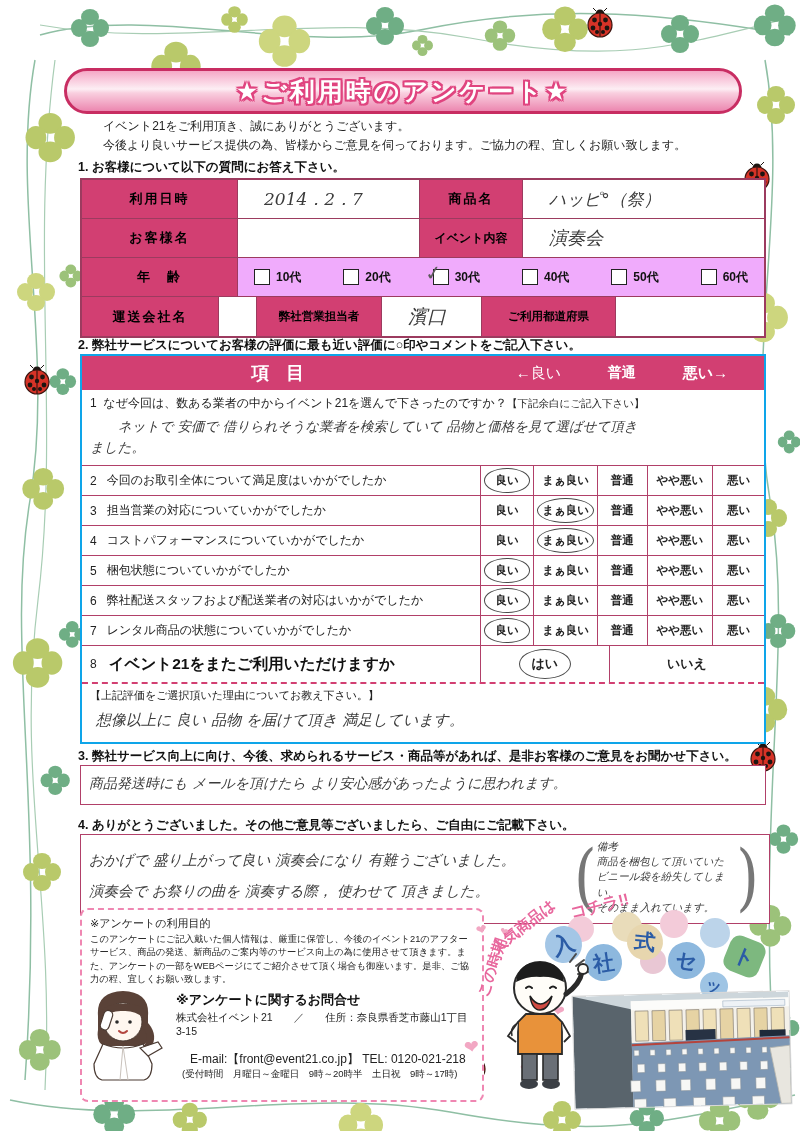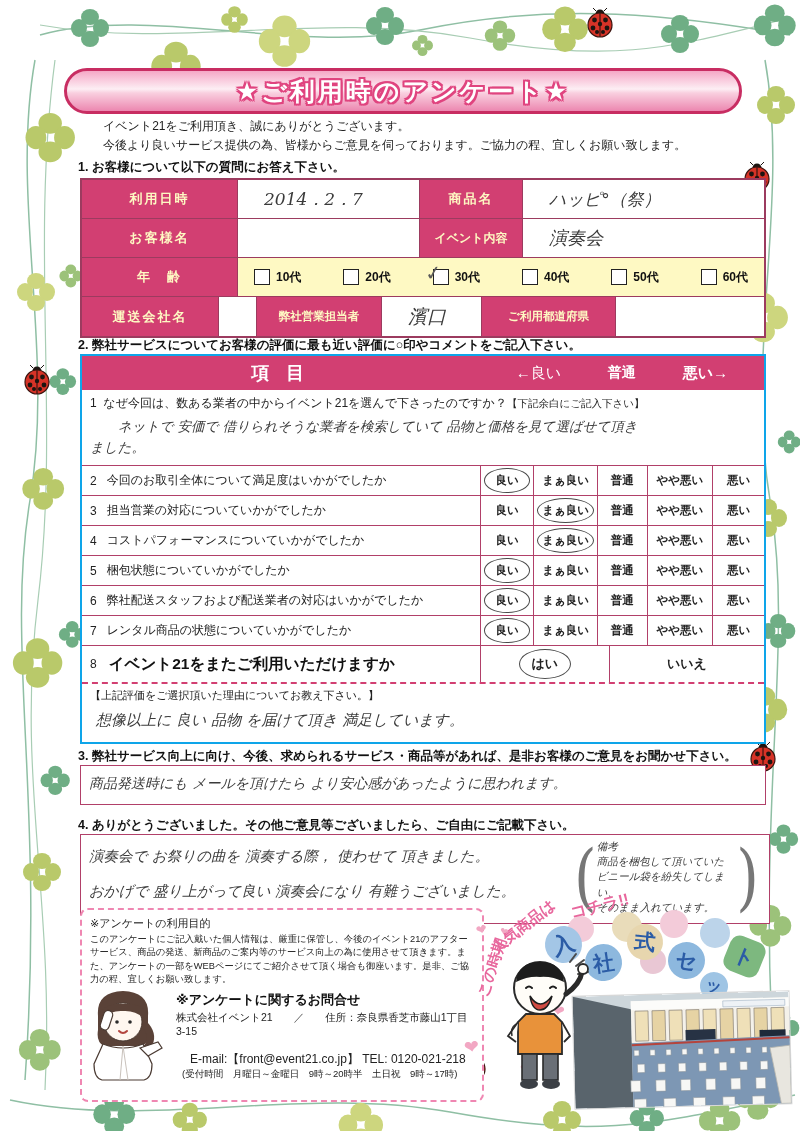--- a/index.html
+++ b/index.html
@@ -13,24 +13,24 @@
     background:linear-gradient(to bottom,#f5a8c6 0%,#fdeef4 45%,#f9cfdf 55%,#ec87b0 100%);
     display:flex;align-items:center;justify-content:center;z-index:2;}
   .banner-text{font-size:25px;font-weight:bold;color:#fff;letter-spacing:3px;
     text-shadow:-2px -2px 0 #e0447f,2px -2px 0 #e0447f,-2px 2px 0 #e0447f,2px 2px 0 #e0447f,0 2px 0 #e0447f,2px 0 0 #e0447f,0 -2px 0 #e0447f,-2px 0 0 #e0447f;}
   .intro{left:103px;top:117px;width:640px;font-size:12px;color:#222;line-height:1.55;z-index:2;}
   .sec-head{font-size:12.5px;font-weight:bold;color:#111;z-index:2;}
   
   .t1{left:80px;top:178px;width:686px;border:2px solid #9c3b5f;background:#fff;z-index:2;box-sizing:border-box;}
   .t1 .row{display:flex;height:39px;border-bottom:1.5px solid #9c3b5f;box-sizing:border-box;}
   .t1 .row:last-child{border-bottom:none;}
-  .lblc{background:#d23f72;color:#fef9c3;font-weight:bold;font-size:13px;display:flex;align-items:center;justify-content:center;letter-spacing:2px;box-sizing:border-box;text-align:right;}
+  .lblc{background:#d23f72;color:#000000;font-weight:bold;font-size:13px;display:flex;align-items:center;justify-content:center;letter-spacing:2px;box-sizing:border-box;text-align:right;}
   .valc{background:#fff;display:flex;align-items:center;box-sizing:border-box;border-left:1.5px solid #9c3b5f;padding-left:26px;}
   .hw{font-family:"DejaVu Serif","Liberation Serif",serif;font-style:italic;color:#3b3b3b;}
-  .age-wrap{display:flex;align-items:center;gap:10px;flex:1;border-left:1.5px solid #9c3b5f;background:#fef9c3;}
+  .age-wrap{display:flex;align-items:center;gap:10px;flex:1;border-left:1.5px solid #9c3b5f;background:#f0abfc;}
   .age-item{position:relative;display:flex;align-items:center;gap:6px;flex:1;justify-content:center;}
   .agebox{width:14px;height:14px;border:1.8px solid #222;background:#fff;}
   .age-label{font-size:12px;font-weight:bold;color:#111;}
   .age-check{display:none;position:absolute;left:8px;top:-8px;font-size:20px;color:#5a5a5a;font-family:"DejaVu Serif",serif;transform:rotate(-8deg);}
   .age-item.marked .age-check{display:block;}
   
   .t2{left:80px;top:354px;width:686px;border:2px solid #0ea5e9;box-sizing:border-box;background:#fff;z-index:2;}
   .t2-header{display:flex;height:34px;background:#d23f72;color:#fff;align-items:center;}
   .t2-header .h-item{width:400px;text-align:center;font-size:18px;font-weight:bold;letter-spacing:6px;}
   .t2-header .h-good{width:118px;text-align:center;font-size:15px;font-weight:normal;}
@@ -332,22 +332,22 @@
   </div>
 </div>
 
 <div class="abs sec-head" style="left:78px;top:748px;width:690px;">3. 弊社サービス向上に向け、今後、求められるサービス・商品等があれば、是非お客様のご意見をお聞かせ下さい。</div>
 <div class="abs ansbox" style="left:80px;top:765px;width:686px;height:40px;">
   <div class="hw" style="font-size:14px;margin:9px 0 0 8px;">商品発送時にも メールを頂けたら  より安心感があったように思われます。</div>
 </div>
 
 <div class="abs sec-head" style="left:78px;top:817px;width:690px;">4. ありがとうございました。その他ご意見等ございましたら、ご自由にご記載下さい。</div>
 <div class="abs ansbox" style="left:80px;top:834px;width:690px;height:90px;">
+  <div class="hw" style="font-size:14.5px;margin:16px 0 0 8px;">おかげで 盛り上がって良い 演奏会になり 有難うございました。</div>
   <div class="hw" style="font-size:14.5px;margin:12px 0 0 8px;">演奏会で お祭りの曲を 演奏する際， 使わせて 頂きました。</div>
-  <div class="hw" style="font-size:14.5px;margin:16px 0 0 8px;">おかげで 盛り上がって良い 演奏会になり 有難うございました。</div>
   <div class="note-wrap">
     <span class="paren">(</span>
     <div class="note-lines hw">
       <div>備考</div>
       <div>商品を梱包して頂いていた</div>
       <div>ビニール袋を紛失してしまい、</div>
       <div>そのまま入れています。</div>
     </div>
     <span class="paren">)</span>
   </div>

